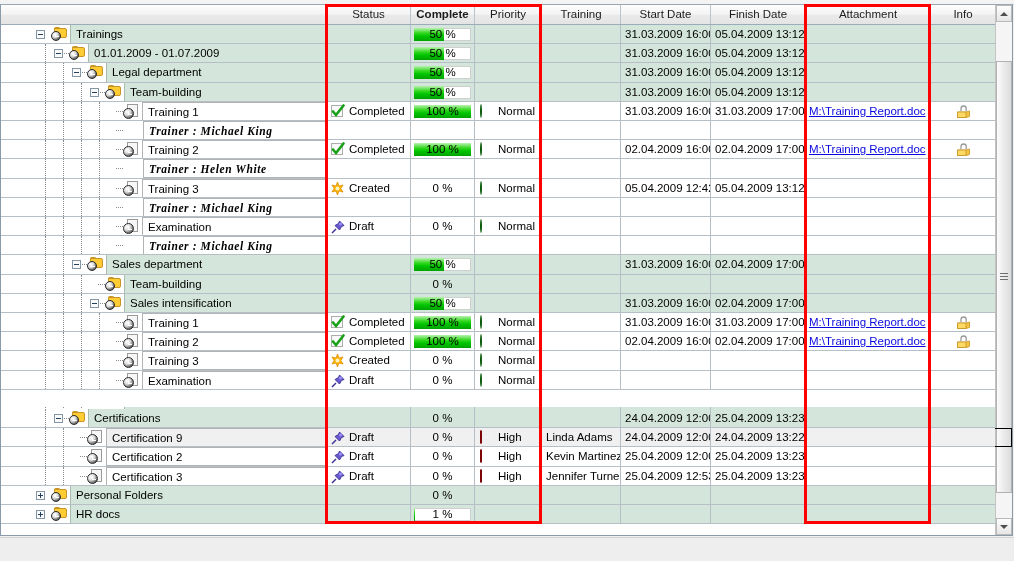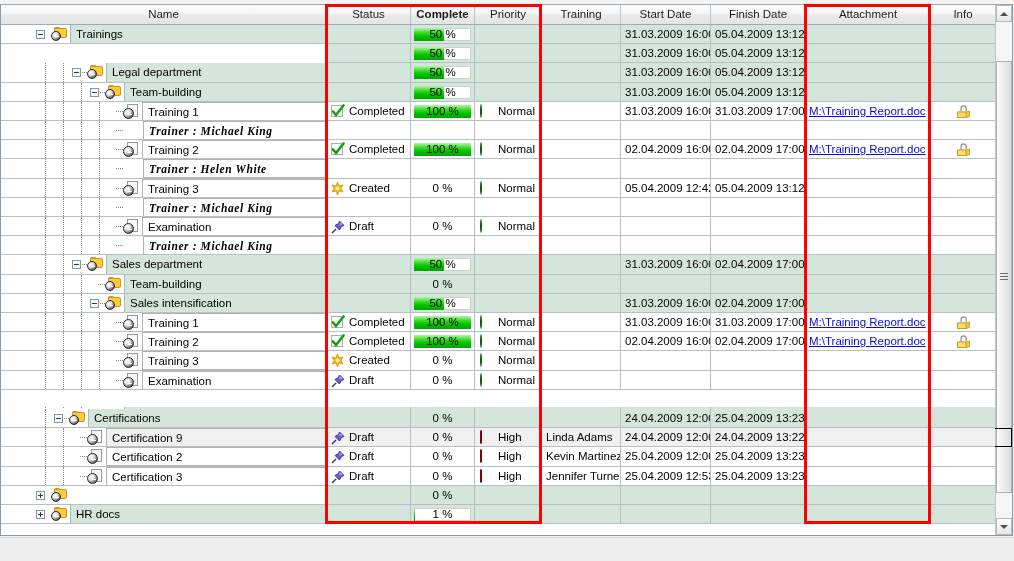--- a/index.html
+++ b/index.html
@@ -121,21 +121,20 @@
   .grip i{position:absolute;left:0;width:8px;height:1px;background:#6f6f6f;}
 </style>
 </head>
 <body>
 
 <div id="app">
   <div class="win-top"></div>
 
   <div class="grid-frame">
     <div class="hdr" id="hdr">
-        <div class="hcell" style="left: 0px; width: 326px;">Name</div>
         <div class="hcell" style="left: 326px; width: 84px;">Status</div>
         <div class="hcell" style="left: 410px; width: 64px; font-weight: bold;">Complete</div>
         <div class="hcell" style="left: 474px; width: 67px;">Priority</div>
         <div class="hcell" style="left: 541px; width: 79px;">Training</div>
         <div class="hcell" style="left: 620px; width: 90px;">Start Date</div>
         <div class="hcell" style="left: 710px; width: 95px;">Finish Date</div>
         <div class="hcell" style="left: 805px; width: 125px;">Attachment</div>
         <div class="hcell last" style="left: 930px; width: 64px;">Info</div>
       </div>
     <div class="rows" id="rows">
@@ -166,20 +165,33 @@
           <div class="cell c-right" style="left: 620px; width: 90px;">
             <span class="txt">31.03.2009 16:00</span>
           </div>
           <div class="cell c-right" style="left: 710px; width: 95px;">
             <span class="txt">05.04.2009 13:12</span>
           </div>
           <div class="cell" style="left: 805px; width: 125px;"></div>
           <div class="cell" style="left: 930px; width: 64px; border-right: none;"></div>
         </div>
         <div class="row grp" style="top: 19.2px; height: 19.2px;">
+          <div class="namecell">
+            <span class="vline" style="left: 44px;"></span>
+            <span class="hline" style="left: 61px; top: 9px; width: 7px;"></span>
+            <span class="exp" style="left: 53px; top: 5px;">
+              <i></i>
+            </span>
+            <span class="ficon" style="left: 68px; top: 2px;">
+              <span class="tab"></span>
+              <span class="fold"></span>
+              <span class="clk"></span>
+            </span>
+            <span class="nm-label" style="left: 87px; right: 0px;">01.01.2009 - 01.07.2009</span>
+          </div>
           <div class="cell" style="left: 326px; width: 84px;"></div>
           <div class="cell" style="left: 410px; width: 64px;">
             <span class="pbwrap">
               <span class="pbbg"></span>
               <span class="pbfill" style="width:52%"></span>
               <span class="pbtxt">50 %</span>
             </span>
           </div>
           <div class="cell" style="left: 474px; width: 67px;"></div>
           <div class="cell" style="left: 541px; width: 79px;">
@@ -1029,20 +1041,21 @@
           <div class="namecell">
             <span class="exp" style="left: 35px; top: 5px;">
               <i></i>
               <b></b>
             </span>
             <span class="ficon" style="left: 50px; top: 2px;">
               <span class="tab"></span>
               <span class="fold"></span>
               <span class="clk"></span>
             </span>
+            <span class="nm-label" style="left: 69px; right: 0px;">Personal Folders</span>
           </div>
           <div class="cell" style="left: 326px; width: 84px;"></div>
           <div class="cell" style="left: 410px; width: 64px;">
             <span class="txt pctonly">0 %</span>
           </div>
           <div class="cell" style="left: 474px; width: 67px;"></div>
           <div class="cell" style="left: 541px; width: 79px;">
             <span class="txt"></span>
           </div>
           <div class="cell c-right" style="left: 620px; width: 90px;">

